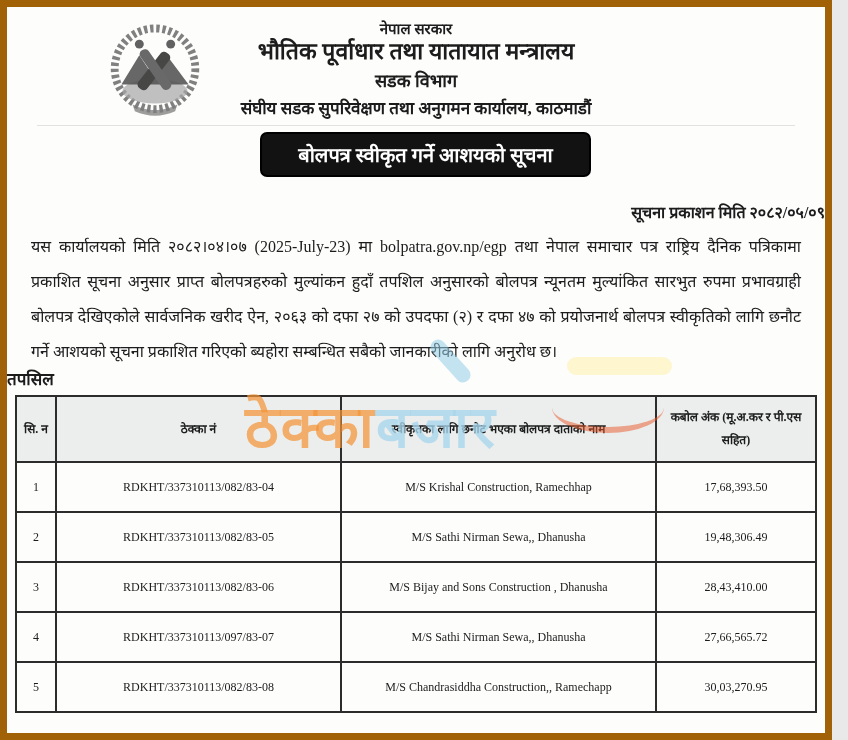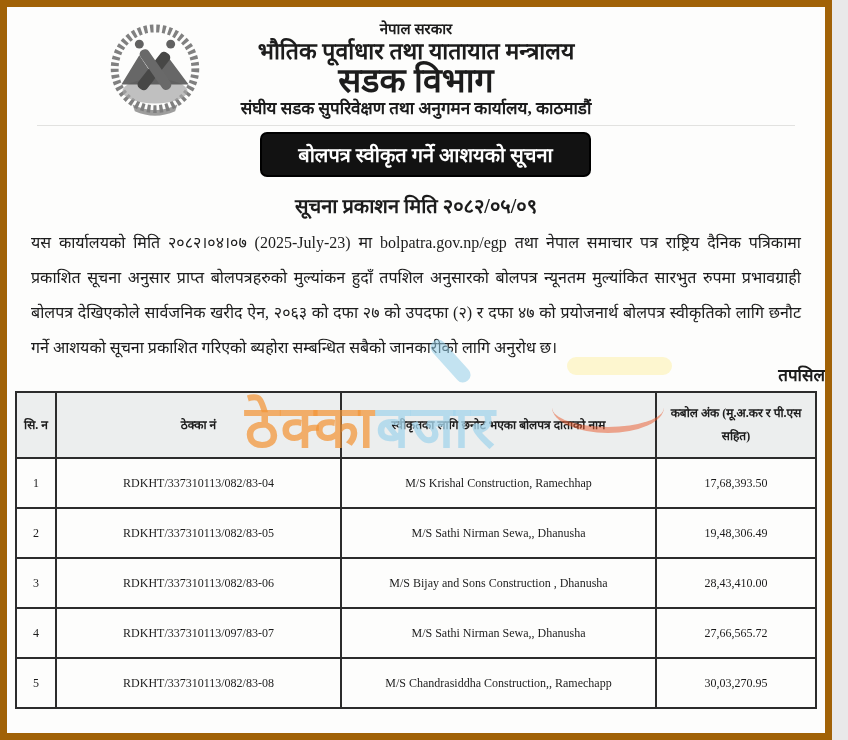--- a/index.html
+++ b/index.html
@@ -11,38 +11,38 @@
     border:7px solid #a16207;
     font-family:"Liberation Serif","DejaVu Serif",serif;
     color:#1c1c1c;
     overflow:hidden;
   }
   
   .letterhead{position:relative;text-align:center;padding-top:12px;}
   .emblem{position:absolute;left:92px;top:8px;width:112px;height:112px;opacity:.88;}
   .gov-line{font-size:15px;font-weight:bold;line-height:20px;}
   .ministry-line{font-size:23px;font-weight:bold;line-height:26px;}
-  .dept-line{font-size:34px;font-weight:bold;line-height:32px;}
+  .dept-line{font-size:18px;font-weight:bold;line-height:32px;}
   .office-line{font-size:17px;font-weight:bold;line-height:24px;}
   .division-line{font-size:26px;font-weight:bold;line-height:32px;}
   .faint-rule{border:0;border-top:1px solid #e2e2e0;margin:4px 30px 0 30px;}
   
   .banner-wrap{text-align:center;margin-top:6px;margin-left:19px;}
   .banner{
     display:inline-block;background:#121212;color:#fff;
     font-size:20px;font-weight:bold;
     padding:7px 36px;border-radius:7px;border:2px solid #000;
   }
-  .pub-date{text-align:center;font-size:20px;font-weight:bold;margin-top:15px;}
+  .pub-date{text-align:right;font-size:16px;font-weight:bold;margin-top:24px;}
   .body-text{
     margin:6px 24px 0 24px;
     font-size:16px;line-height:35px;
     text-align:justify;
   }
-  .schedule-label{text-align:right;font-size:17px;font-weight:bold;line-height:22px;}
+  .schedule-label{text-align:left;font-size:17px;font-weight:bold;line-height:22px;}
   
   .tender-table{
     position:relative;z-index:1;
     width:800px;margin:4px auto 0 auto;
     border-collapse:collapse;table-layout:fixed;
     font-size:12px;
   }
   .tender-table th,.tender-table td{
     border:2px solid #2c2c2c;
     text-align:center;vertical-align:middle;

